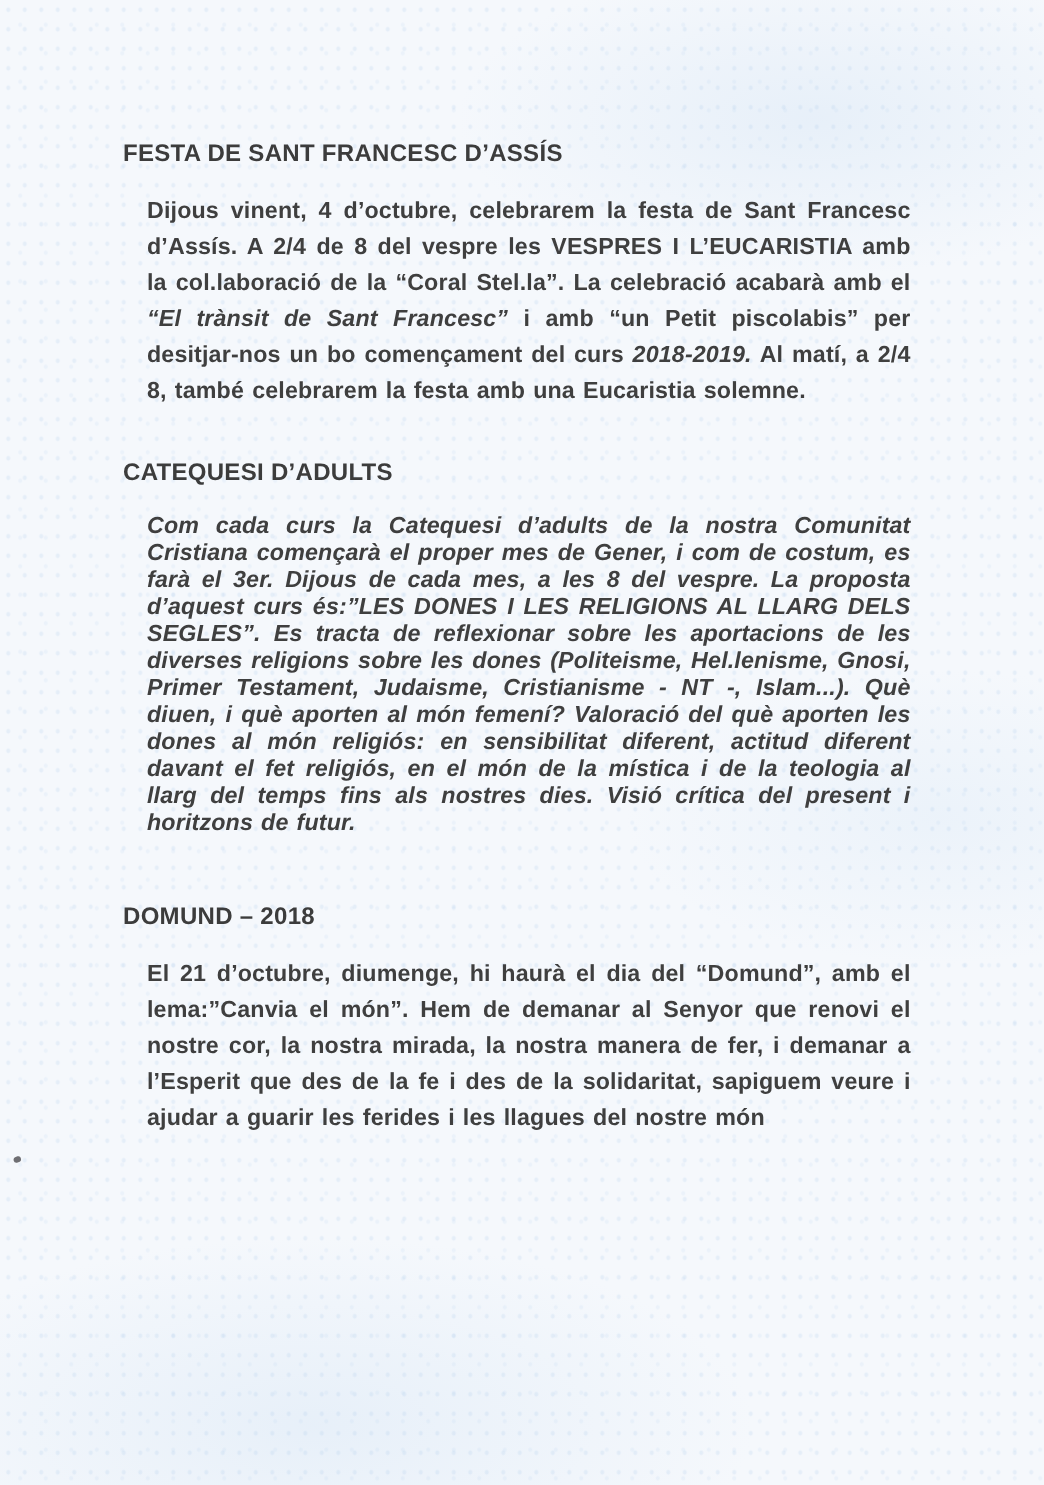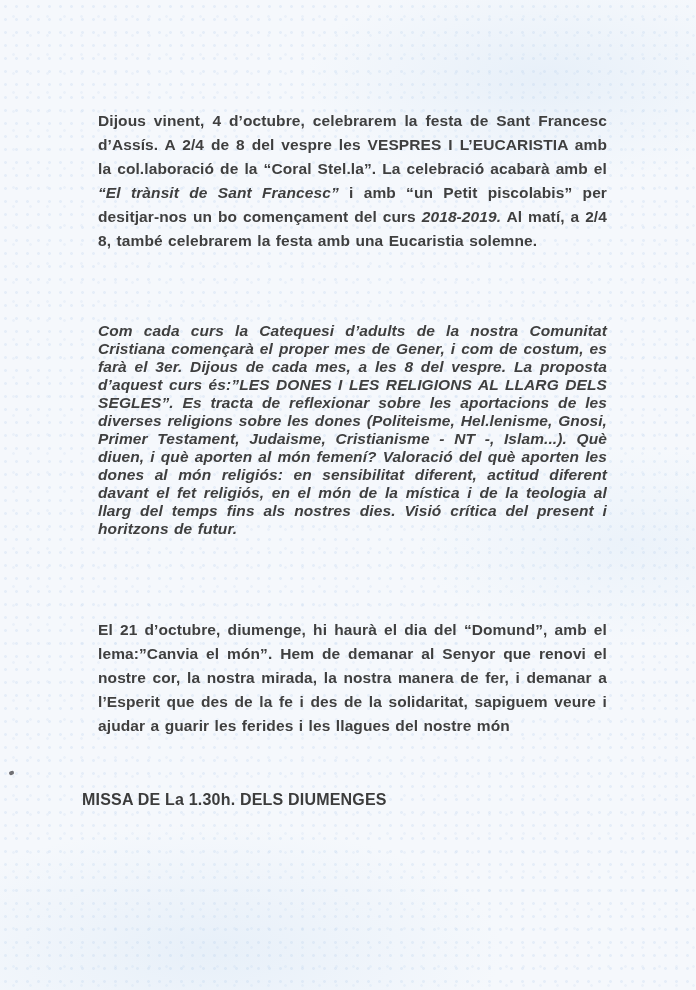--- a/index.html
+++ b/index.html
@@ -74,29 +74,31 @@
 </head>
 <body>
 
 <div class="page">
 
   <span class="artifact-dot"></span>
 
   <div class="content">
 
     <section class="doc-section sec-1">
+      <h2 class="sec-title">FESTA DE SANT FRANCESC D’ASSÍS</h2>
       <p class="sec-body"><span>Dijous vinent, 4 d’octubre, celebrarem la festa de Sant Francesc d’Assís. A 2/4 de 8 del vespre les VESPRES I L’EUCARISTIA amb la col.laboració de la “Coral Stel.la”. La celebració acabarà amb el </span><span class="it">“El trànsit de Sant Francesc”</span><span> i amb “un Petit piscolabis” per desitjar-nos un bo començament del curs </span><span class="it">2018-2019.</span><span> Al matí, a 2/4 8, també celebrarem la festa amb una Eucaristia solemne.</span></p>
     </section>
 
     <section class="doc-section sec-2">
+      <h2 class="sec-title">CATEQUESI D’ADULTS</h2>
       <p class="sec-body"><span>Com cada curs la Catequesi d’adults de la nostra Comunitat Cristiana començarà el proper mes de Gener, i com de costum, es farà el 3er. Dijous de cada mes, a les 8 del vespre. La proposta d’aquest curs és:”LES DONES I LES RELIGIONS AL LLARG DELS SEGLES”. Es tracta de reflexionar sobre les aportacions de les diverses religions sobre les dones (Politeisme, Hel.lenisme, Gnosi, Primer Testament, Judaisme, Cristianisme - NT -, Islam...). Què diuen, i què aporten al món femení? Valoració del què aporten les dones al món religiós: en sensibilitat diferent, actitud diferent davant el fet religiós, en el món de la mística i de la teologia al llarg del temps fins als nostres dies. Visió crítica del present i horitzons de futur.</span></p>
     </section>
 
     <section class="doc-section sec-3">
+      <h2 class="sec-title">DOMUND – 2018</h2>
       <p class="sec-body"><span>El 21 d’octubre, diumenge, hi haurà el dia del “Domund”, amb el lema:”Canvia el món”. Hem de demanar al Senyor que renovi el nostre cor, la nostra mirada, la nostra manera de fer, i demanar a l’Esperit que des de la fe i des de la solidaritat, sapiguem veure i ajudar a guarir les ferides i les llagues del nostre món</span></p>
     </section>
 
     <section class="doc-section sec-4">
-      <h2 class="sec-title">MISSA DE La 1.30h. DELS DIUMENGES</h2>
     </section>
 
   </div>
 </div>
 
 </body></html>

